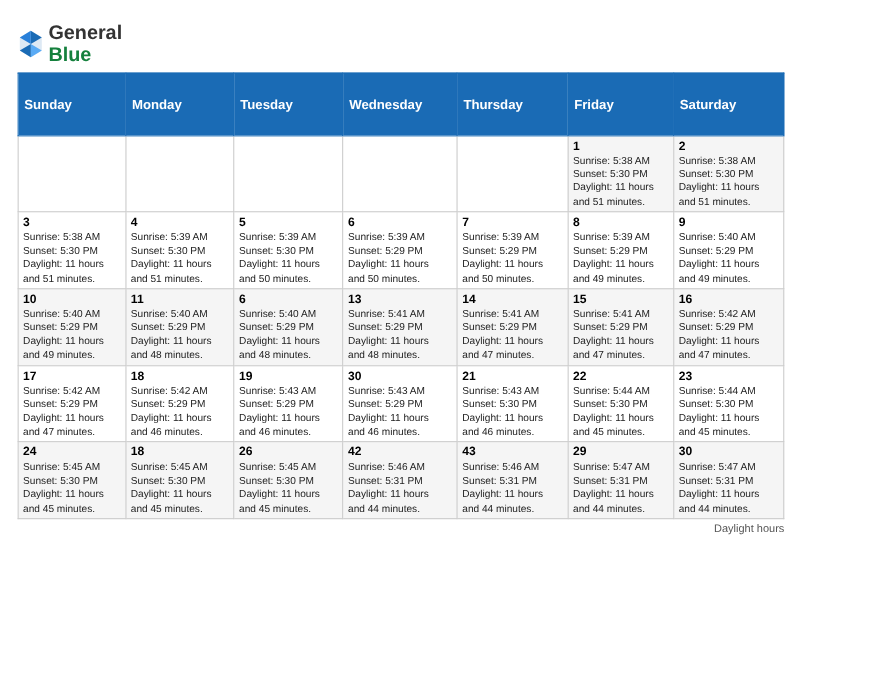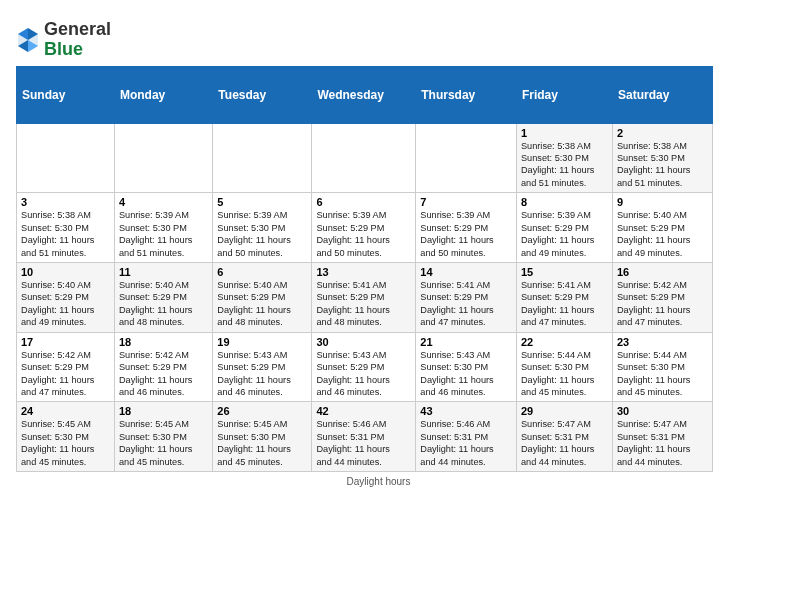--- a/index.html
+++ b/index.html
@@ -96,21 +96,21 @@
       color: #222;
       line-height: 1.35;
     }
     .empty-cell {
       background: #fff !important;
     }
     .footer-note {
       font-size: 10px;
       color: #555;
       margin-top: 4px;
-      text-align: center;
+      text-align: right;
       padding-left: 28px;
     }
   </style>
 </head>
 <body>
 
 <div class="page">
   <div class="header-row">
     <div class="logo">
       <svg class="logo-icon" viewBox="0 0 24 28" xmlns="http://www.w3.org/2000/svg">

